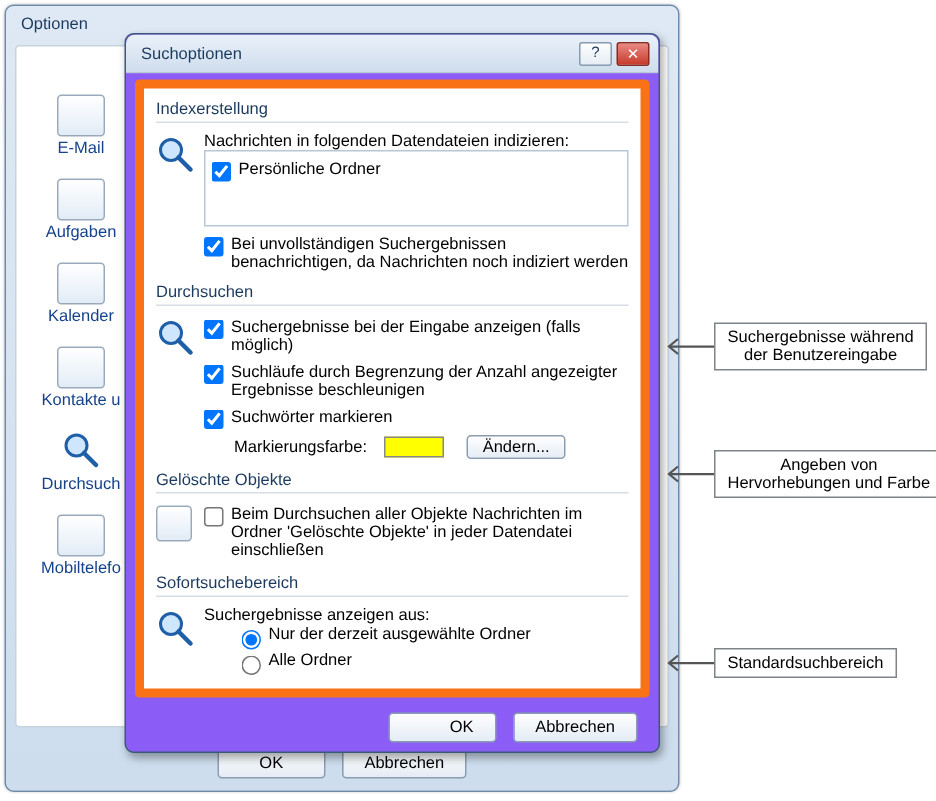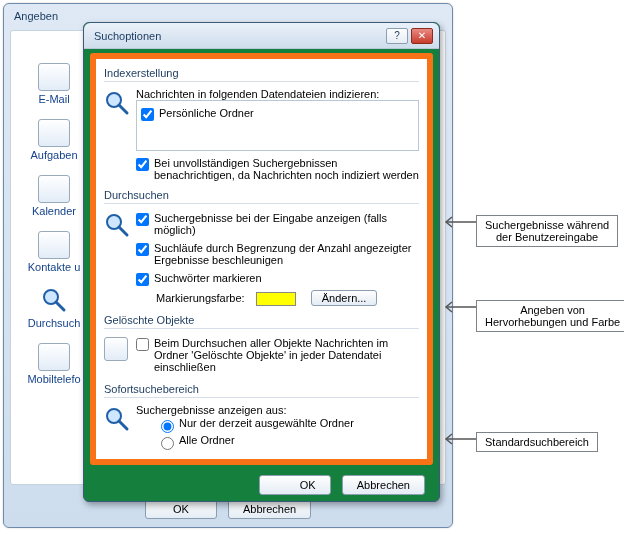--- a/index.html
+++ b/index.html
@@ -20,21 +20,21 @@
   .side-item { text-align: center; padding: 4px 0 8px; color: #15428b; }
   .side-item .ico { width: 32px; height: 28px; margin: 2px auto 2px; }
   .back-footer { position: absolute; left: 0; right: 0; bottom: 8px; text-align: center; }
   .btn { display: inline-block; min-width: 72px; padding: 3px 14px; margin: 0 4px;
     border: 1px solid #8a9db1; border-radius: 3px;
     background: linear-gradient(#fefefe,#e4ecf5); cursor: pointer; }
 
   
   .dlg { position: absolute; left: 83px; top: 22px; width: 357px; height: 480px;
     border: 1px solid #3b5a7a; border-radius: 6px;
-    background: #15803d; box-shadow: 2px 3px 6px rgba(0,0,0,.35); }
+    background: #8b5cf6; box-shadow: 2px 3px 6px rgba(0,0,0,.35); }
   .dlg .titlebar { height: 26px; border-radius: 6px 6px 0 0;
     background: linear-gradient(#eaf1fa,#cfddec); display: flex; align-items: center;
     padding: 0 6px 0 10px; color: #1b3a5e; border-bottom: 1px solid #b7c7d8; }
   .dlg .titlebar .spacer { flex: 1; }
   .win-btn { width: 22px; height: 16px; border: 1px solid #8a9db1; border-radius: 2px;
     margin-left: 3px; background: linear-gradient(#fdfdfd,#e6edf5); display: inline-flex;
     align-items: center; justify-content: center; font-size: 10px; cursor: pointer; }
   .win-close { background: linear-gradient(#e98a83,#c73b2d); color: #fff; border-color: #8c2a20; }
   .dlg-body { position: absolute; left: 6px; right: 6px; top: 30px; bottom: 36px;
     background: #fff; border: 6px solid #f97316; border-radius: 3px; padding: 6px 8px; overflow: hidden; }
@@ -54,34 +54,34 @@
   .small-btn { padding: 1px 10px; min-width: 0; }
   .radio { display: flex; align-items: flex-start; margin: 1px 0 1px 20px; }
   .radio input { margin-right: 5px; }
 
   
   .mag { width: 26px; height: 26px; }
   .mag circle { fill: #cfe6ff; stroke: #1f5fa8; stroke-width: 2; }
   .mag line { stroke: #1f5fa8; stroke-width: 3; stroke-linecap: round; }
 
   
-  .callout { position: absolute; display: flex; }
+  .callout { position: absolute; display: flex; align-items: center; }
   .callout .arrow { width: 34px; height: 14px; }
   .callout .box { border: 1px solid #7d8489; background: #fff; padding: 3px 8px;
     text-align: center; white-space: nowrap; font-size: 10.5px; }
   .arrow svg polyline, .arrow svg line { stroke: #555; stroke-width: 1.5; fill: none; }
 
   
   .pic { border: 1px solid #9ab; border-radius: 3px; background: linear-gradient(#fff,#e2ecf7); }
 </style>
 </head>
 <body>
 
 <div class="win-back">
-  <div class="title">Angeben</div>
+  <div class="title">Optionen</div>
   <div class="body">
     <div class="sidebar">
       <div class="side-item">
         <div class="ico pic"></div>
         <div>E-Mail</div>
       </div>
       <div class="side-item">
         <div class="ico pic"></div>
         <div>Aufgaben</div>
       </div>

